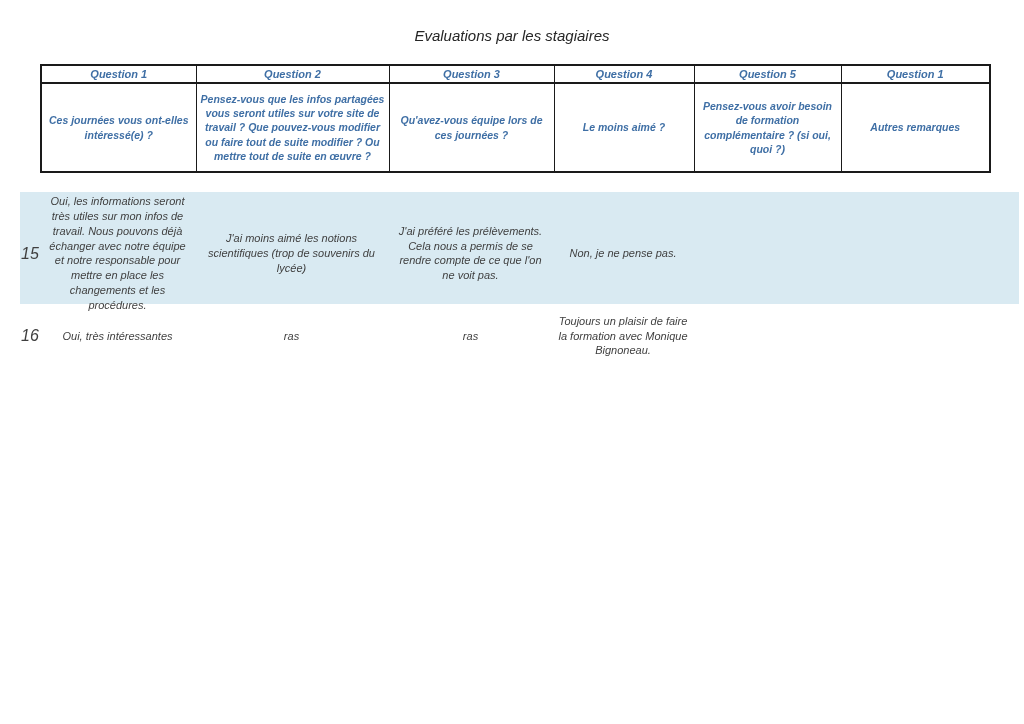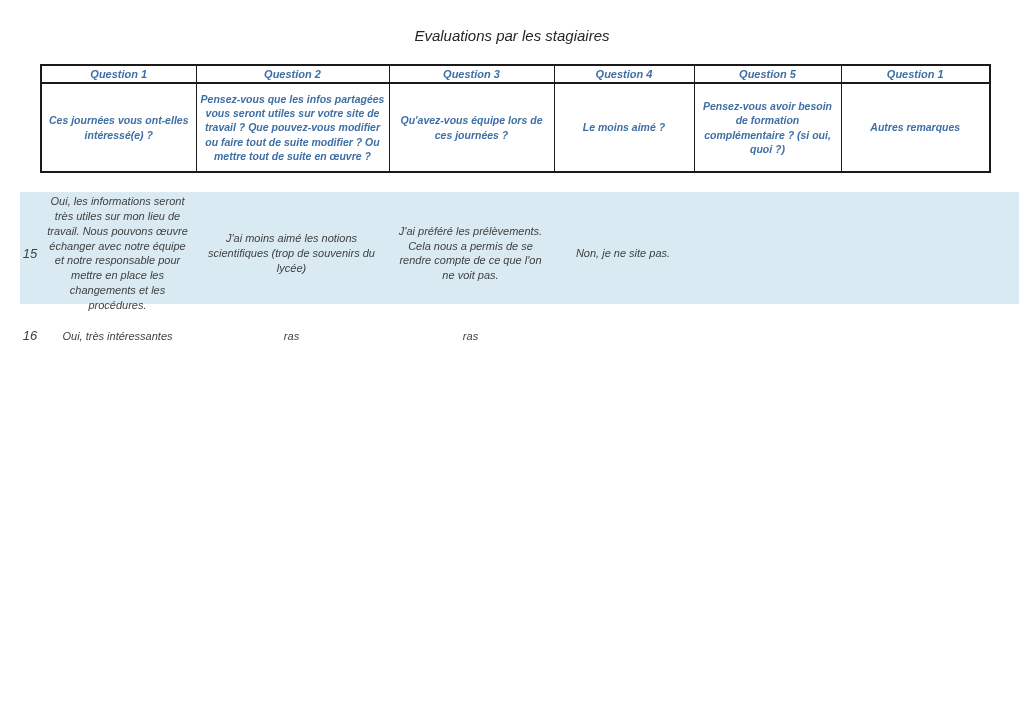--- a/index.html
+++ b/index.html
@@ -63,21 +63,21 @@
   .data-row.highlight { background: #d9eaf2; }
   .row-15 { top: 192px; height: 112px; }
   .row-16 { top: 306px; height: 60px; }
   .cell {
     font-size: 11px;
     line-height: 1.35;
     color: #3f3f3f;
     text-align: center;
     padding: 2px 5px;
   }
-  .cell.num { padding: 0; font-size: 13px; }
+  .cell.num { padding: 0; font-size: 16px; }
 </style>
 </head>
 <body>
 
 <div class="page">
 
   <div class="title">Evaluations par les stagiaires</div>
 
   <table class="qtable">
     <colgroup>
@@ -103,26 +103,27 @@
       <td>Qu'avez-vous équipe lors de ces journées ?</td>
       <td>Le moins aimé ?</td>
       <td>Pensez-vous avoir besoin de formation complémentaire ? (si oui, quoi ?)</td>
       <td>Autres remarques</td>
     </tr>
   </tbody>
     </table>
 
   <div class="data-row row-15 highlight">
     <div class="cell num">15</div>
-    <div class="cell">Oui, les informations seront très utiles sur mon lieu de travail. Nous pouvons œuvre échanger avec notre équipe et notre responsable pour mettre en place les changements et les procédures.</div>
+    <div class="cell">Oui, les informations seront très utiles sur mon infos de travail. Nous pouvons déjà échanger avec notre équipe et notre responsable pour mettre en place les changements et les procédures.</div>
     <div class="cell">J'ai moins aimé les notions scientifiques (trop de souvenirs du lycée)</div>
     <div class="cell">J'ai préféré les prélèvements. Cela nous a permis de se rendre compte de ce que l'on ne voit pas.</div>
-    <div class="cell">Non, je ne site pas.</div>
+    <div class="cell">Non, je ne pense pas.</div>
   </div>
 
   <div class="data-row row-16">
     <div class="cell num">16</div>
     <div class="cell">Oui, très intéressantes</div>
     <div class="cell">ras</div>
     <div class="cell">ras</div>
+    <div class="cell">Toujours un plaisir de faire la formation avec Monique Bignoneau.</div>
   </div>
 
 </div>
 
 </body></html>

